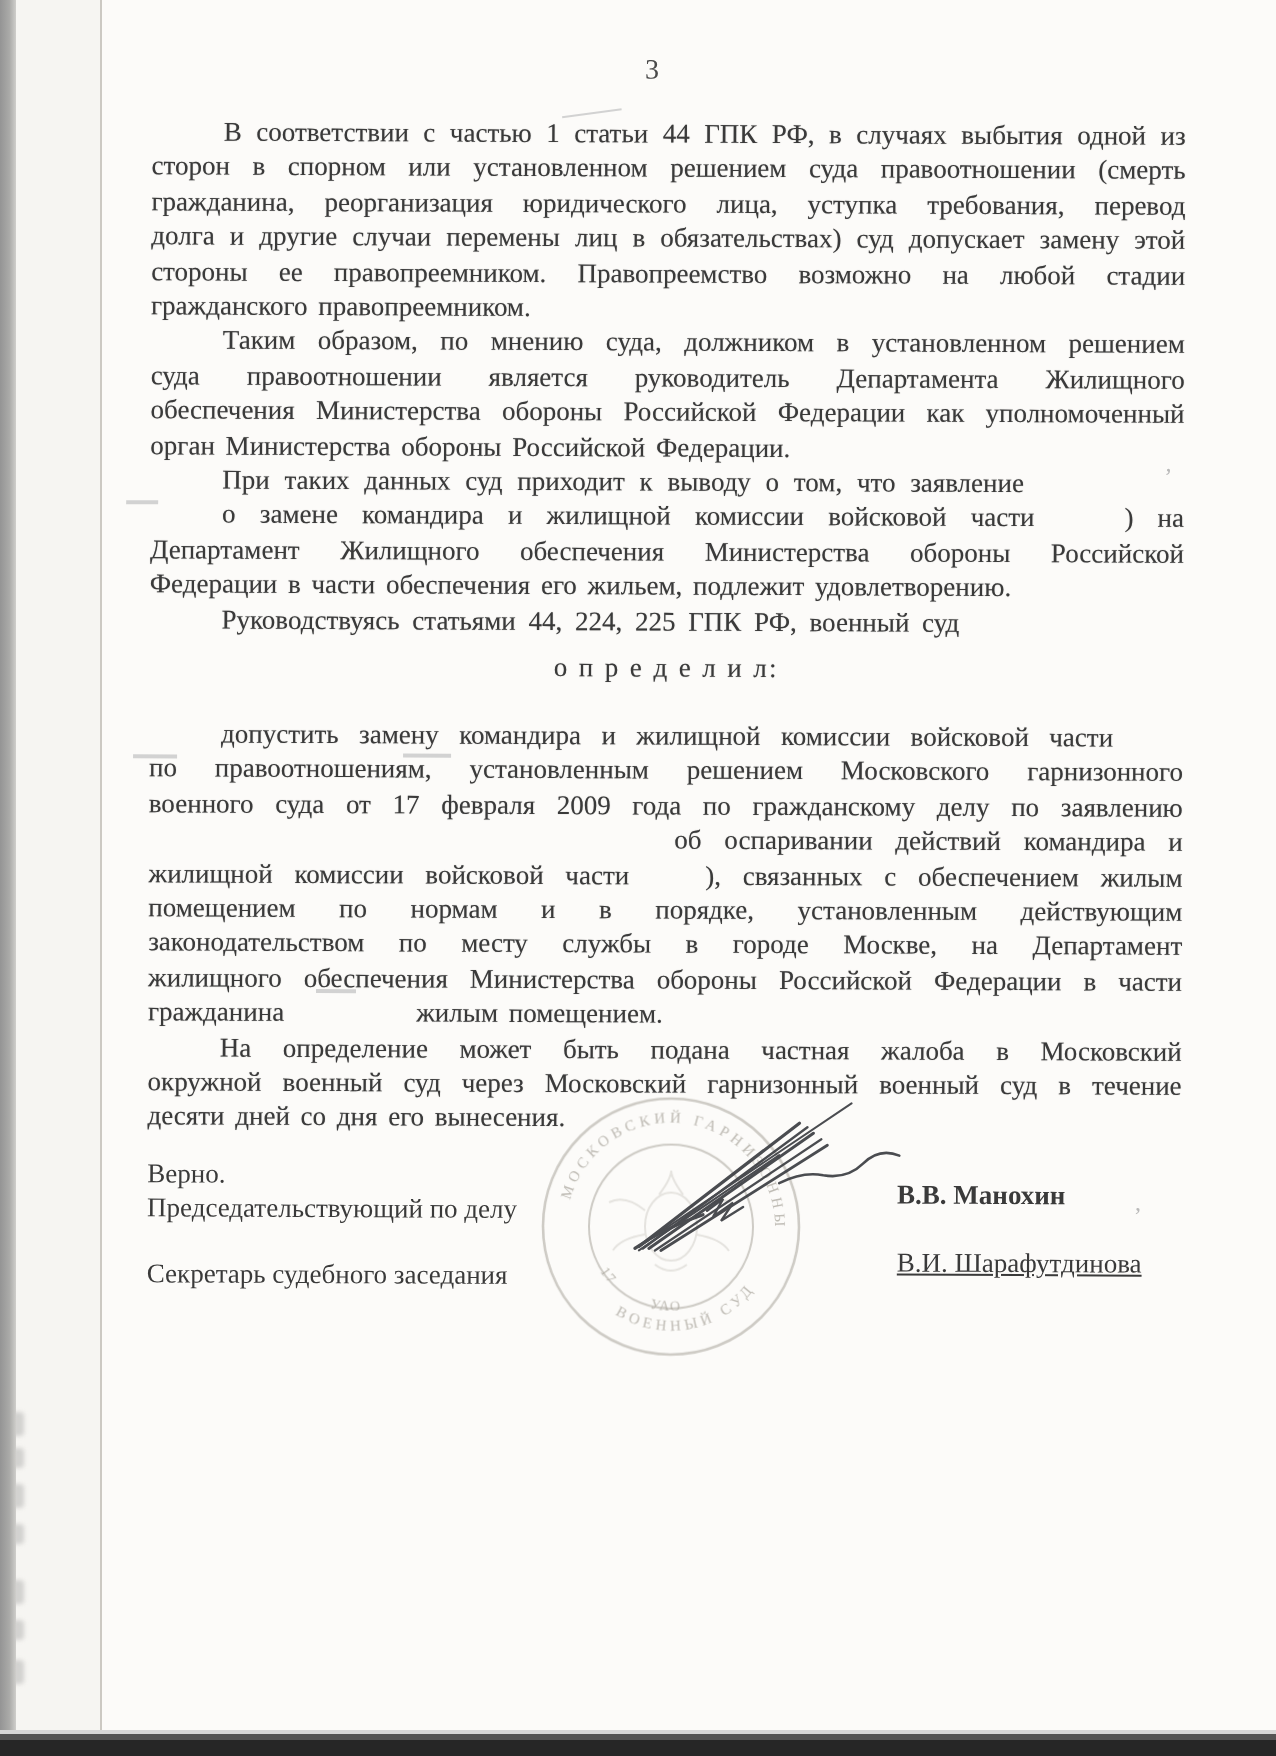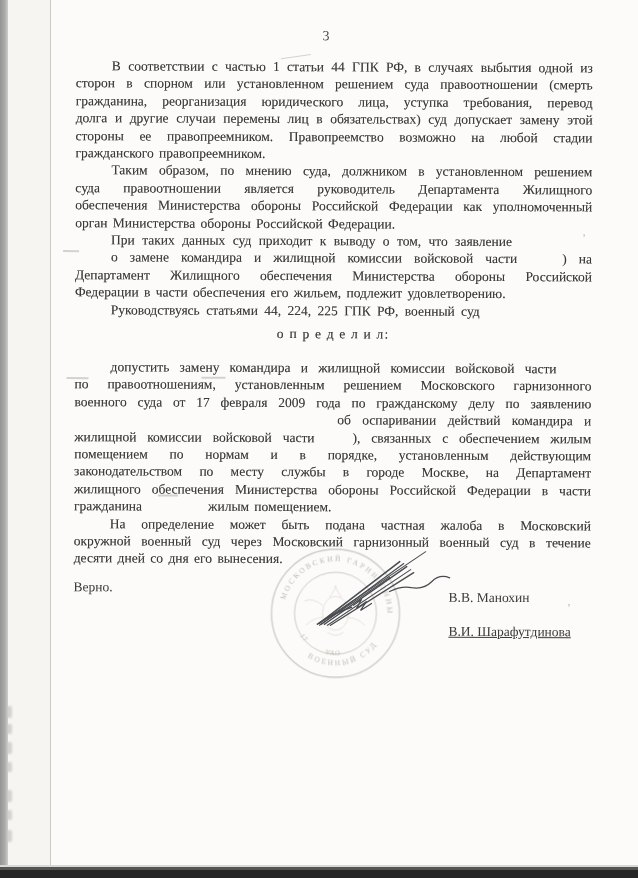--- a/index.html
+++ b/index.html
@@ -28,21 +28,21 @@
   .tline.ind{text-indent:36px;}
   .a-j{text-align:justify;text-align-last:justify;}
   .a-l{text-align:left;}
   .a-r{text-align:right;}
   .gap{display:inline-block;height:1px;}
   .heading{position:absolute;left:76px;top:325px;width:517px;text-align:center;
     font-size:13.5px;letter-spacing:1.2px;text-shadow:0 0 .5px rgba(55,55,55,.45);}
   .verno{position:absolute;left:76px;top:579px;font-size:13.5px;}
   .f-row{position:absolute;left:76px;width:517px;font-size:13.5px;}
   .f-row .f-name{position:absolute;left:375px;}
-  #frow1{top:596px;} #frow1 .f-name{top:-8px;}
+  #frow1{top:596px;} #frow1 .f-name{top:-8px;font-weight:bold;}
   #frow2{top:629px;} #frow2 .f-name{top:-7px;text-decoration:underline;}
   .stamp{position:absolute;left:272px;top:546px;filter:blur(.35px);z-index:2;}
   .signature{position:absolute;left:296px;top:538px;z-index:4;}
   .artifact{position:absolute;background:#d2d2d2;z-index:2;}
   .artifact.txt{background:none;color:#b9b9b9;font-size:12px;font-family:"Liberation Serif",serif;}
   .bleed{position:absolute;left:3px;width:9px;border-radius:2px;
     background:rgba(130,130,130,.30);filter:blur(1px);z-index:6;}
 </style>
 </head>
 <body>
@@ -86,23 +86,25 @@
         <div class="tline a-j"><span>жилищного обеспечения Министерства обороны Российской Федерации в части</span></div>
         <div class="tline a-l" style="word-spacing: 2px;"><span>гражданина</span><span class="gap" style="width: 66px;"></span><span>жилым помещением.</span></div>
         <div class="tline a-j ind"><span>На определение может быть подана частная жалоба в Московский</span></div>
         <div class="tline a-j"><span>окружной военный суд через Московский гарнизонный военный суд в течение</span></div>
         <div class="tline a-l" style="word-spacing: 2px;"><span>десяти дней со дня его вынесения.</span></div>
       </div>
 
     <div class="verno">Верно.</div>
 
     <div id="frow1" class="f-row">
+      <span>Председательствующий по делу</span>
       <span class="f-name">В.В. Манохин</span>
     </div>
     <div id="frow2" class="f-row">
+      <span>Секретарь судебного заседания</span>
       <span class="f-name">В.И. Шарафутдинова</span>
     </div>
 
     <svg class="stamp" width="132" height="132" viewBox="0 0 132 132">
       <defs>
         <path id="arcTop" d="M 14 66 A 52 52 0 1 1 118 66"></path>
         <path id="arcBot" d="M 14 66 A 52 52 0 0 0 118 66"></path>
         <path id="arcInner" d="M 24 66 A 42 42 0 0 0 108 66"></path>
       </defs>
       <g fill="none" opacity="0.55" stroke="#a8a49b">

